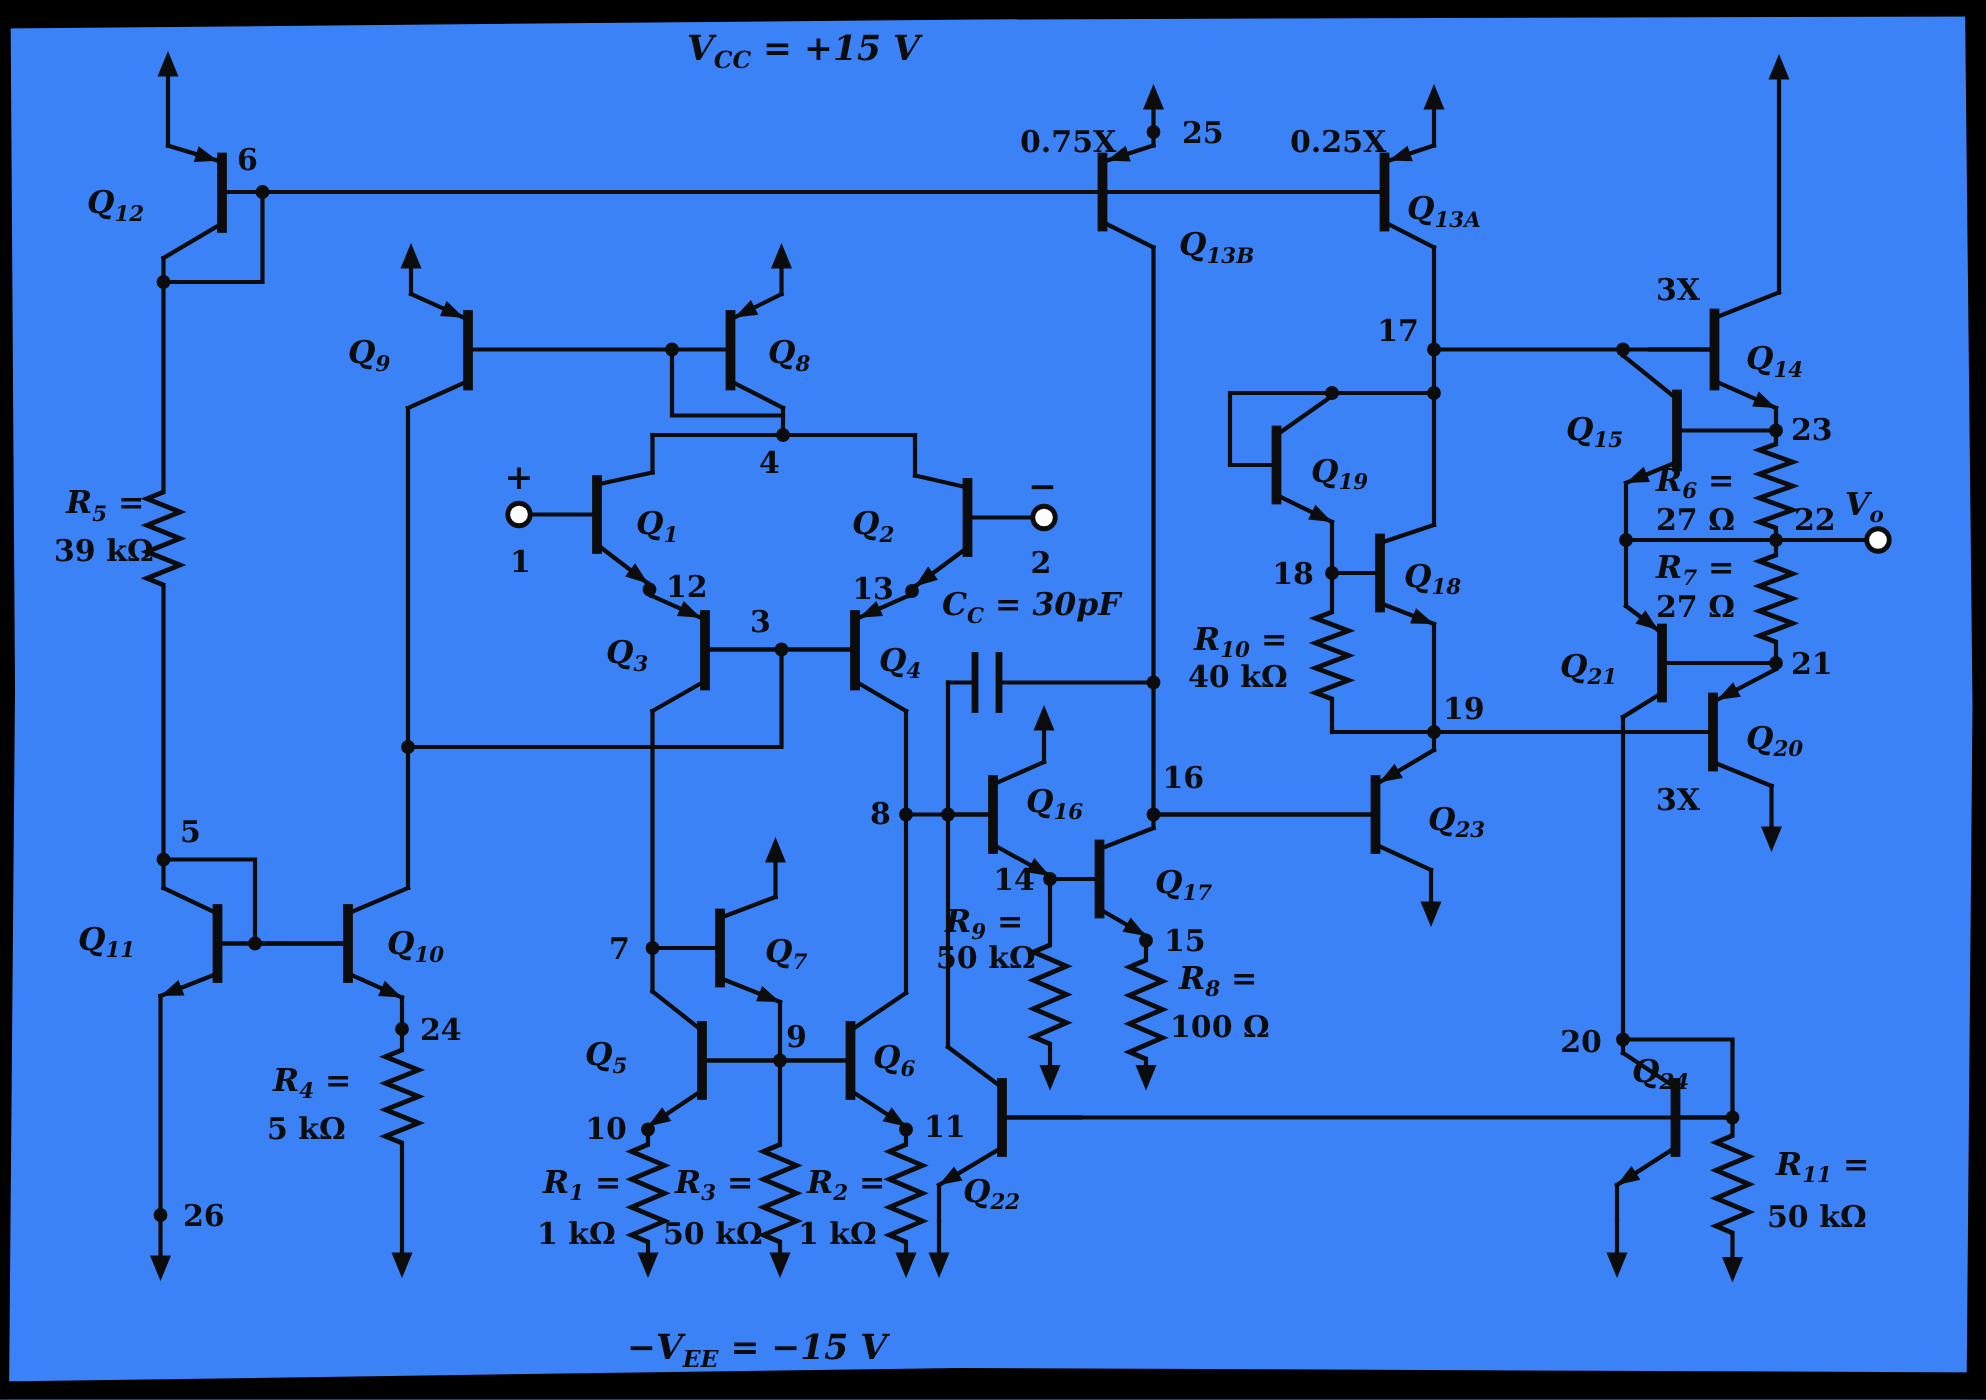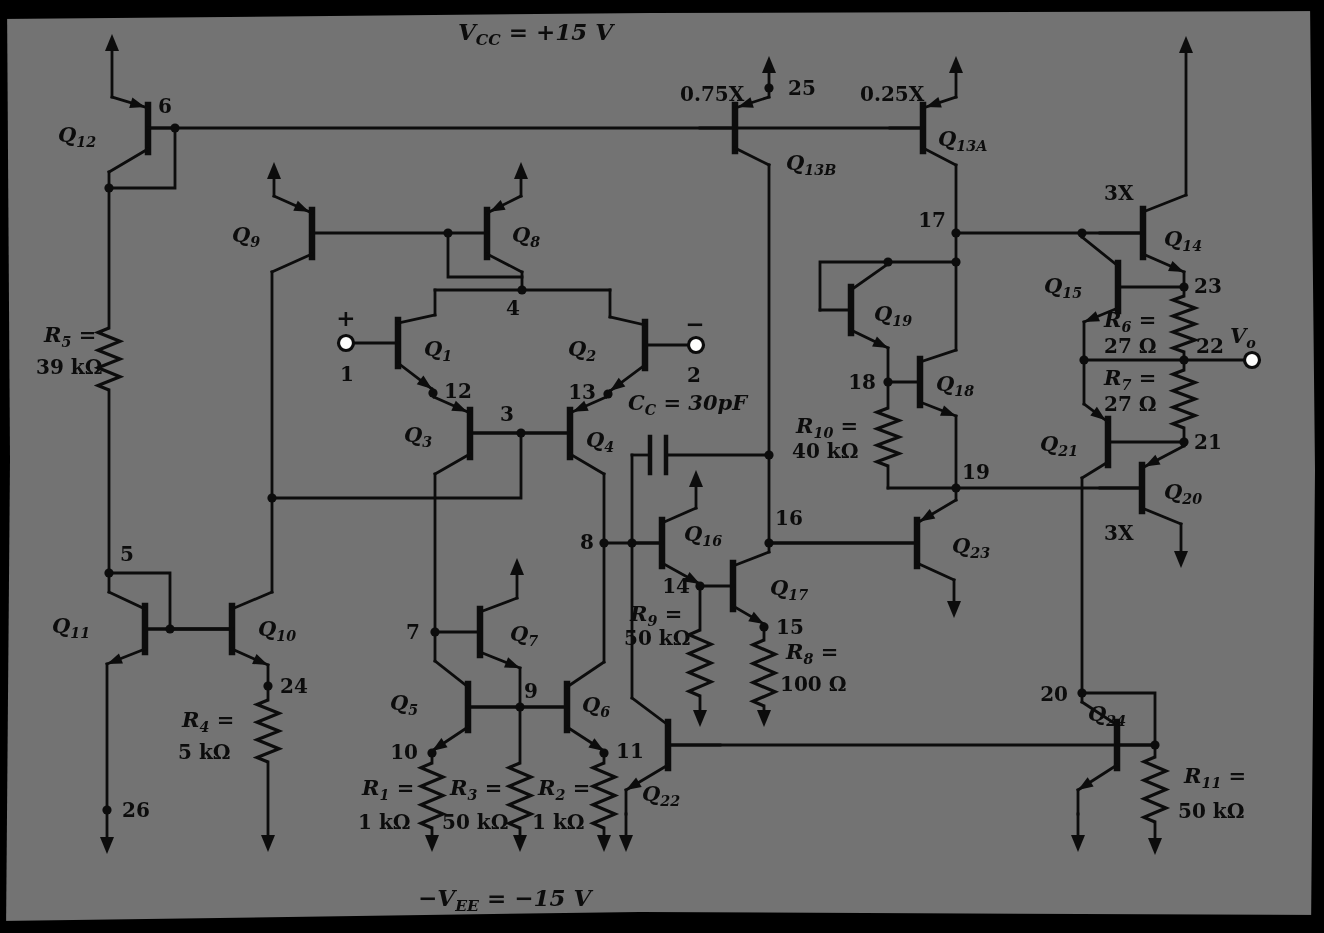--- a/index.html
+++ b/index.html
@@ -1,16 +1,16 @@
 <!DOCTYPE html>
 <html><head>
 <meta charset="utf-8">
 <style>
   html,body{margin:0;padding:0;background:#222;}
-  .page{width:1324px;height:933px;position:relative;background:#737373;overflow:hidden;}
+  .page{width:1324px;height:933px;position:relative;background:#3b82f6;overflow:hidden;}
   svg{display:block;}
   svg text{fill:#0c0c0c;}
   .comp{font-family:"DejaVu Serif",serif;font-style:italic;font-weight:700;font-size:21px;}
   .num{font-family:"DejaVu Serif",serif;font-weight:700;font-size:20px;font-style:normal;}
   .big{font-size:23px;}
   .sub{font-size:68%;}
 </style>
 </head>
 <body>
 

